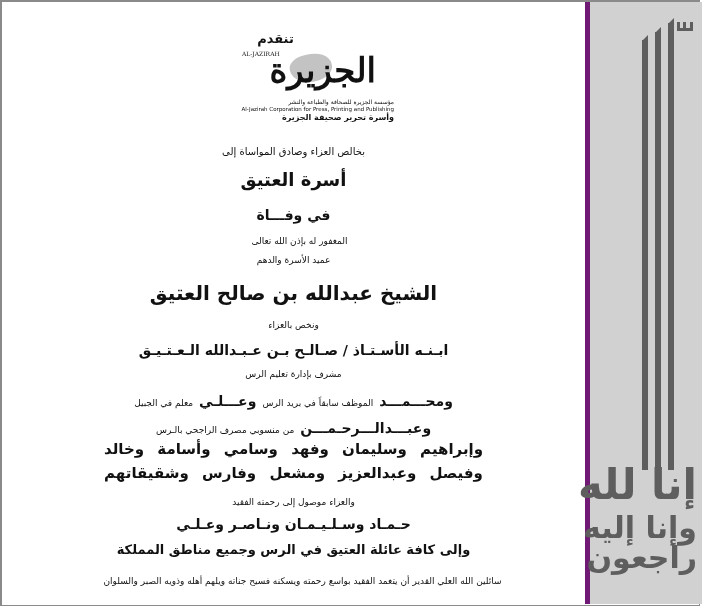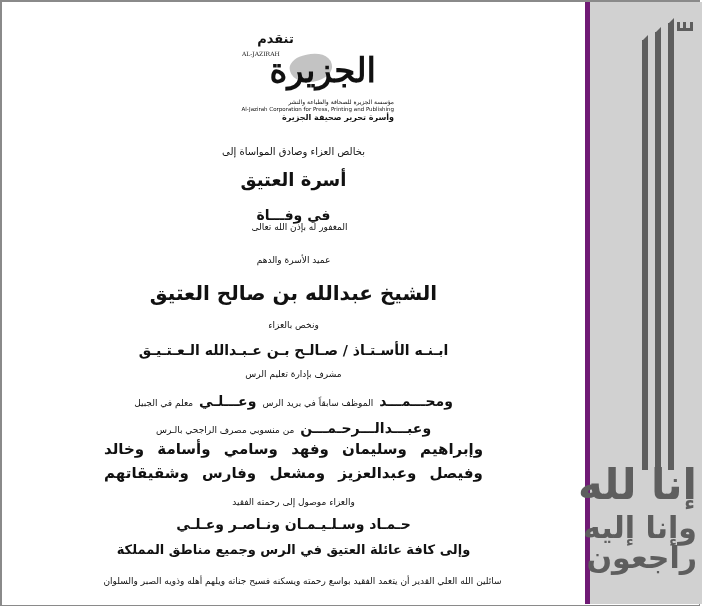--- a/index.html
+++ b/index.html
@@ -71,21 +71,21 @@
     <div class="latin-top">AL-JAZIRAH</div>
     <div class="brand">الجزيرة</div>
     <div class="sub1">مؤسسة الجزيرة للصحافة والطباعة والنشر</div>
     <div class="sub2">Al-Jazirah Corporation for Press, Printing and Publishing</div>
     <div class="sub3">وأسرة تحرير صحيفة الجزيرة</div>
   </div>
 
   <div class="line t-small" style="top:144px;">بخالص العزاء وصادق المواساة إلى</div>
   <div class="line t-h1" style="top:167px;">أسرة العتيق</div>
   <div class="line t-h2" style="top:205px;">في وفـــاة</div>
-  <div class="line t-xs" style="top:220px;padding-left:12px;">المغفور له بإذن الله تعالى</div>
+  <div class="line t-xs" style="top:234px;padding-left:12px;">المغفور له بإذن الله تعالى</div>
   <div class="line t-xs" style="top:253px;">عميد الأسرة والدهم</div>
   <div class="line t-name" style="top:279px;">الشيخ عبدالله بن صالح العتيق</div>
   <div class="line t-xs" style="top:318px;">ونخص بالعزاء</div>
   <div class="line t-bold15" style="top:340px;">ابـنـه الأسـتـاذ / صـالـح بـن عـبـدالله الـعـتـيـق</div>
   <div class="line t-xs" style="top:367px;">مشرف بإدارة تعليم الرس</div>
 
   <div class="line" style="top:389px;">
     <span class="mix">
       <b>ومحـــمـــد</b>
       <span>الموظف سابقاً في بريد الرس</span>

